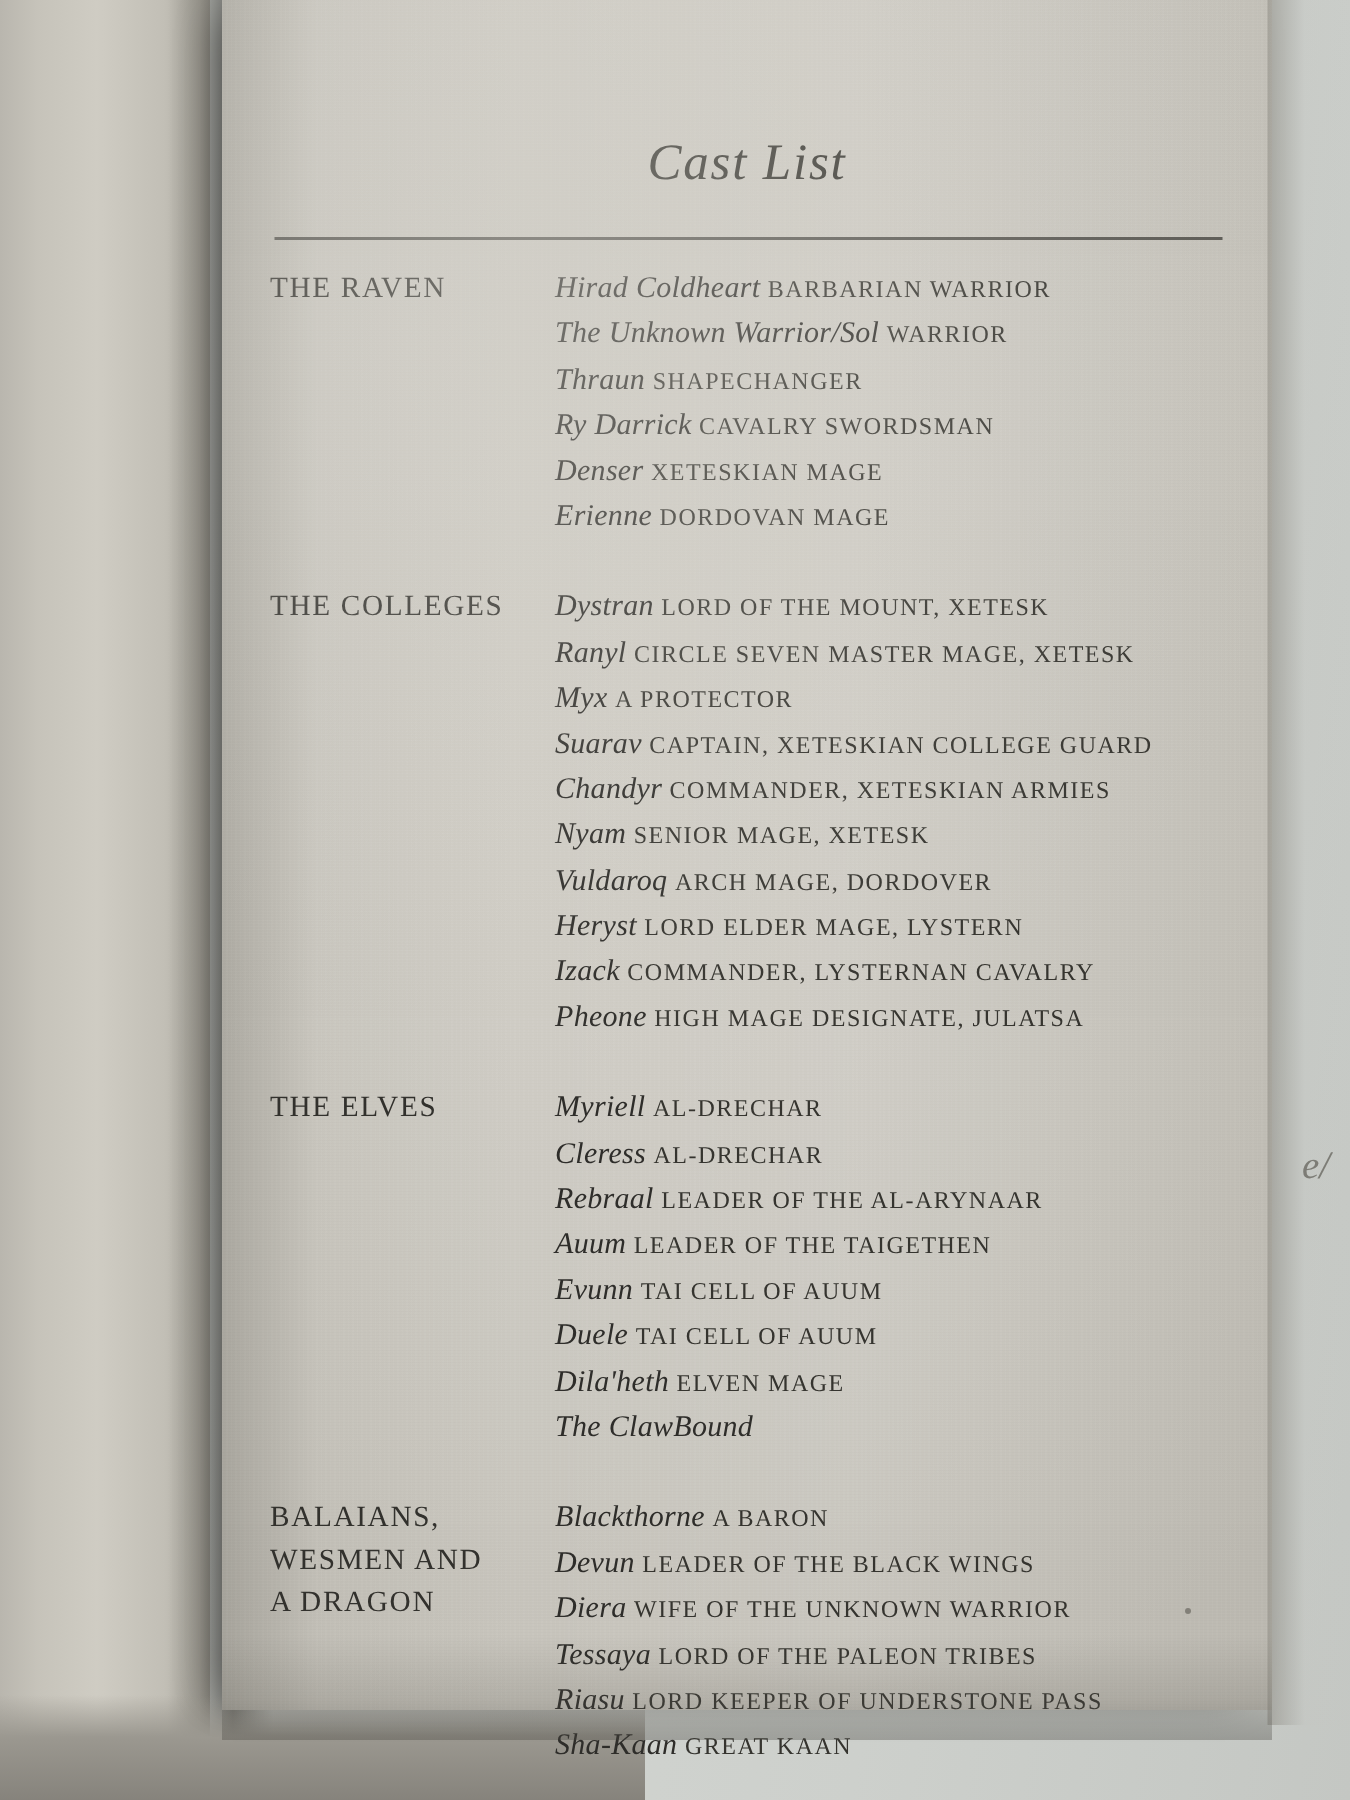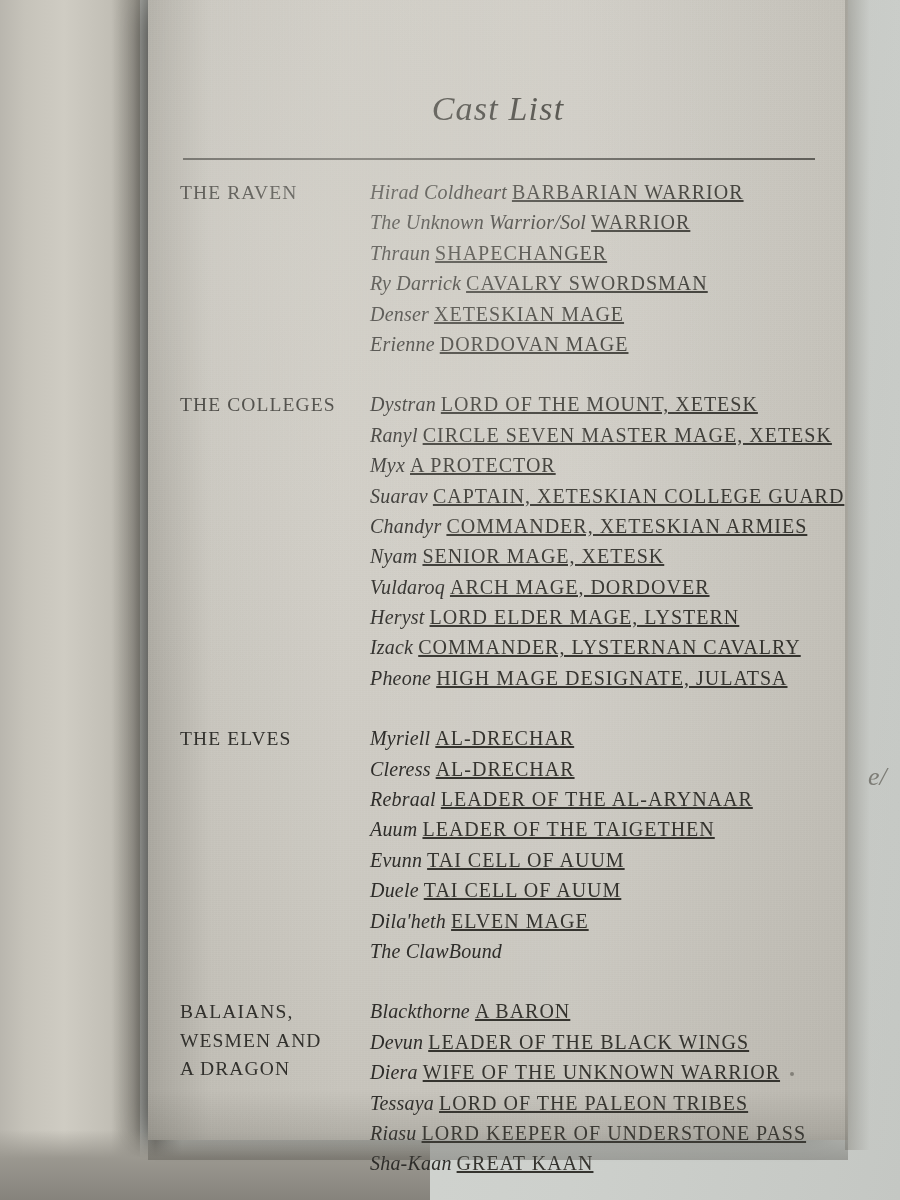--- a/index.html
+++ b/index.html
@@ -169,26 +169,25 @@
     white-space: nowrap;
     margin-bottom: 1px;
   }
   .name {
     font-style: italic;
     font-size: 20px;
     color: #2e2d2a;
     letter-spacing: 0.2px;
   }
   .role {
-    font-size: 20px;
+    font-size: 16px;
     letter-spacing: 1.0px;
     color: #35342f;
     padding-left: 5px;
     text-transform: uppercase;
-    text-decoration: underline;
   }
   .group.gap-lg { margin-bottom: 30px; }
 
   
   #ink-fade {
     position: absolute;
     left: 148px;
     top: 0;
     width: 700px;
     height: 1140px;

